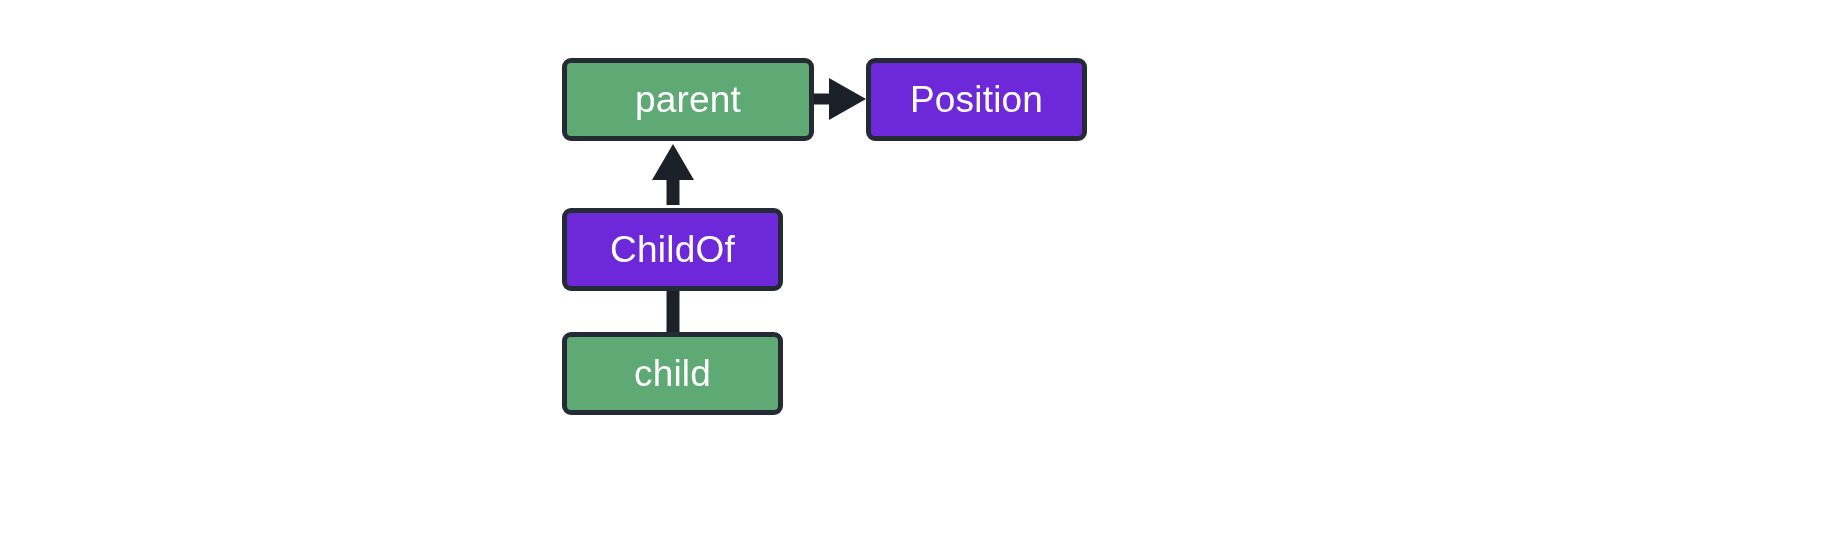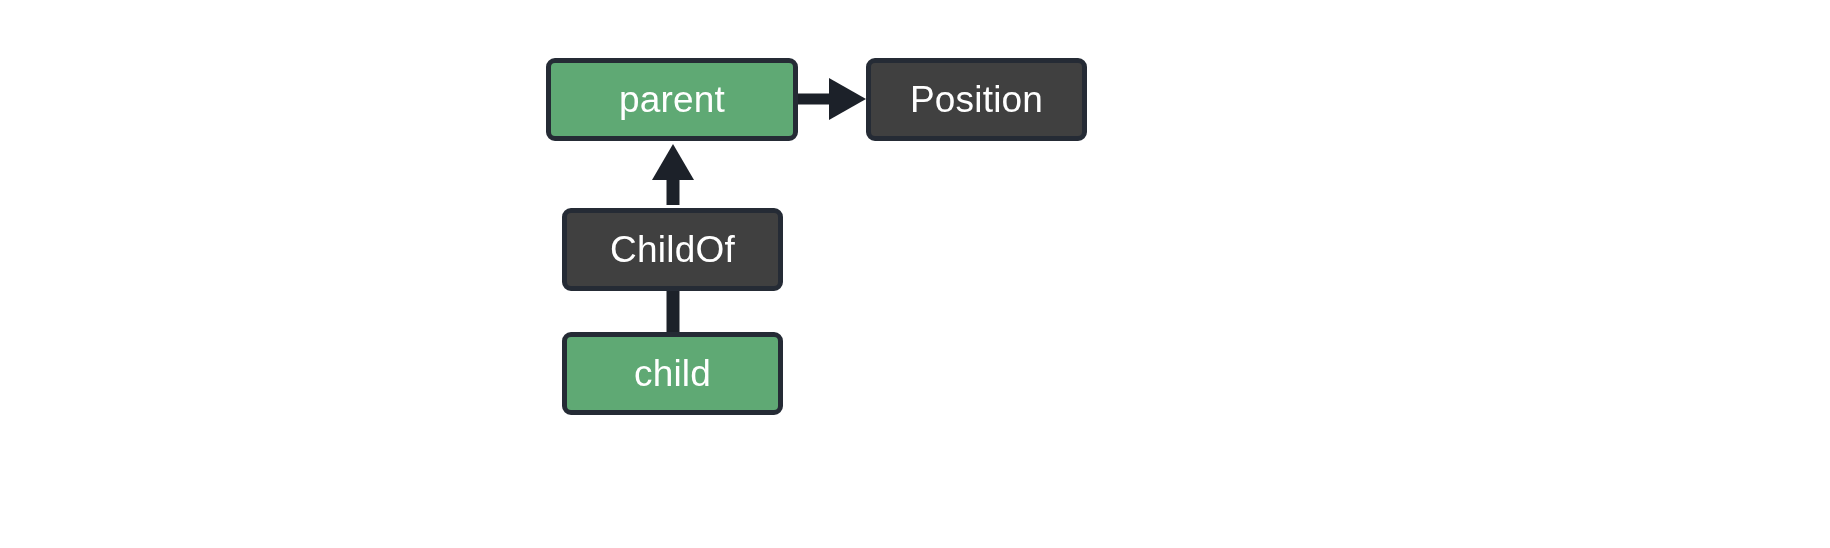--- a/index.html
+++ b/index.html
@@ -46,25 +46,25 @@
   }
   .node-label {
     display: block;
     text-align: center;
     color: #ffffff;
   }
   .node-entity {
     background: #5fa974;
   }
   .node-relation {
-    background: #404040;
+    background: #6d28d9;
   }
   
   #node-parent {
-    left: 546px;
+    left: 562px;
     top: 58px;
     width: 252px;
     height: 83px;
   }
   #node-position {
     left: 866px;
     top: 58px;
     width: 221px;
     height: 83px;
   }

